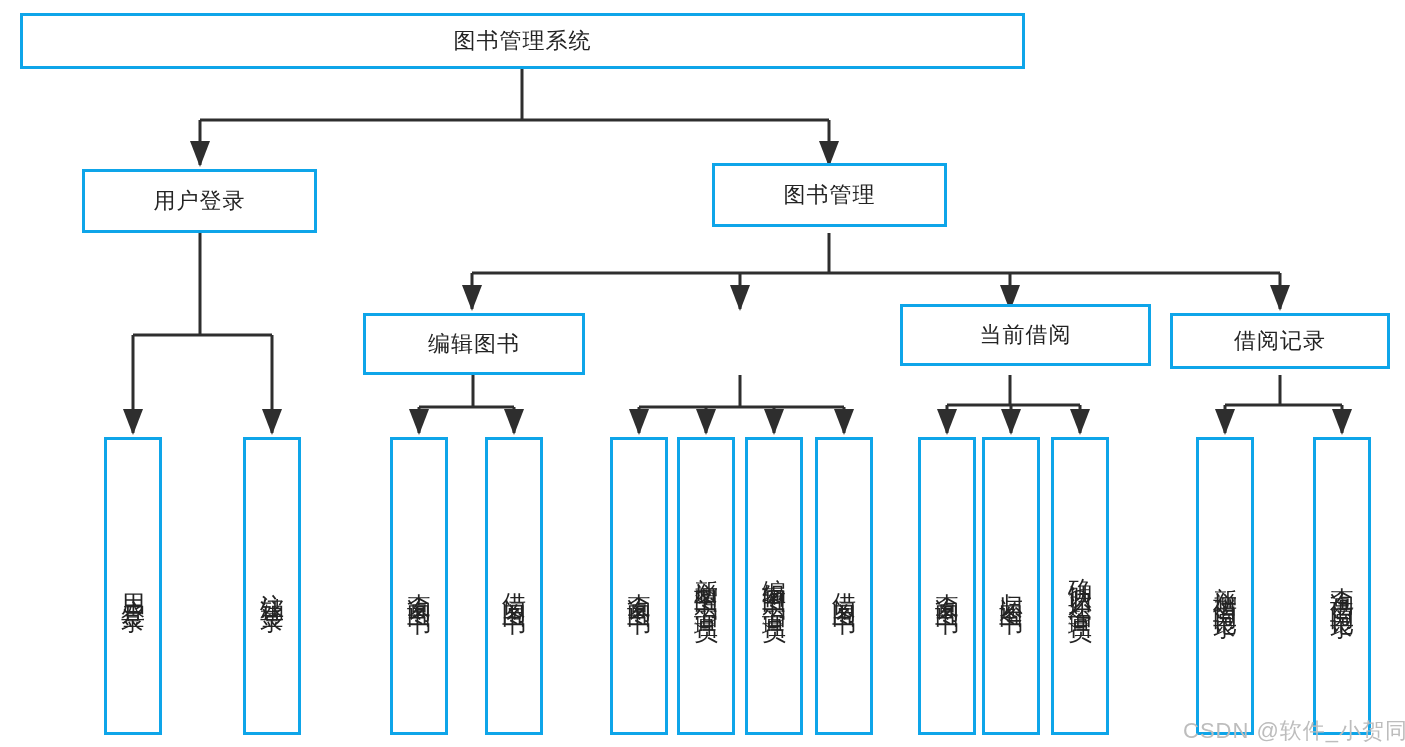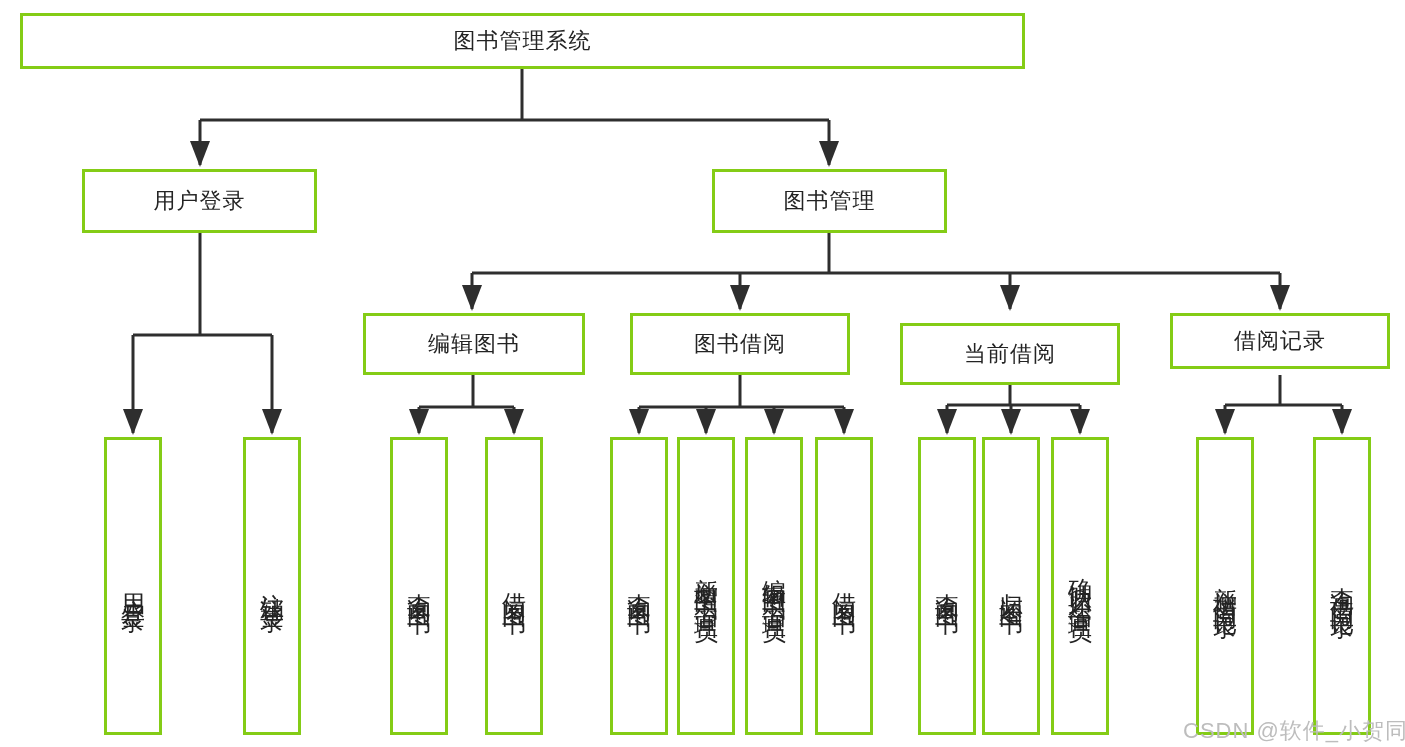--- a/index.html
+++ b/index.html
@@ -12,45 +12,45 @@
     font-family: "Liberation Sans", sans-serif;
   }
   .connectors {
     position: absolute;
     left: 0; top: 0;
     width: 1405px; height: 747px;
   }
   .box {
     position: absolute;
     box-sizing: border-box;
-    border: 3px solid #84cc16;
+    border: 3px solid #0ea5e9;
     background: #ffffff;
     color: #232323;
     display: flex;
     align-items: center;
     justify-content: center;
     text-align: center;
   }
   .h-box { font-size: 22px; letter-spacing: 1px; }
   .v-box {
     writing-mode: vertical-rl;
     text-orientation: mixed;
     font-size: 24px;
     letter-spacing: 6px;
     line-height: 1;
   }
   
   .n-root   { left: 20px;  top: 13px;  width: 1005px; height: 56px; }
   
   .n-login  { left: 82px;  top: 169px; width: 235px; height: 64px; }
-  .n-mgmt   { left: 712px; top: 169px; width: 235px; height: 64px; }
+  .n-mgmt   { left: 712px; top: 163px; width: 235px; height: 64px; }
   
   .n-newrec { left: 363px;  top: 313px; width: 222px; height: 62px; }
   .n-borrow { left: 630px;  top: 313px; width: 220px; height: 62px; }
-  .n-cur    { left: 900px;  top: 323px; width: 220px; height: 62px; }
+  .n-cur    { left: 900px;  top: 304px; width: 251px; height: 62px; }
   .n-rec    { left: 1170px; top: 313px; width: 220px; height: 56px; }
   
   .leaf { top: 437px; width: 58px; height: 298px; border-width: 3px; }
   .l-1  { left: 104px; }
   .l-2  { left: 243px; }
   .l-3  { left: 390px; }
   .l-4  { left: 485px; }
   .l-5  { left: 610px; }
   .l-6  { left: 677px; }
   .l-7  { left: 745px; }
@@ -122,21 +122,20 @@
       <polygon points="1332,409 1352,409 1342,435"></polygon>
     </g>
   </svg>
 
   <div class="box h-box n-root">图书管理系统</div>
 
   <div class="box h-box n-login">用户登录</div>
   <div class="box h-box n-mgmt">图书管理</div>
 
   <div class="box h-box n-newrec">编辑图书</div>
-  <div class="box h-box n-borrow">图书借阅</div>
   <div class="box h-box n-cur">当前借阅</div>
   <div class="box h-box n-rec">借阅记录</div>
 
   <div class="box v-box leaf l-1">用户登录</div>
   <div class="box v-box leaf l-2">注销登录</div>
 
   <div class="box v-box leaf l-3">查询图书</div>
   <div class="box v-box leaf l-4">借阅图书</div>
 
   <div class="box v-box leaf l-5">查询图书</div>

